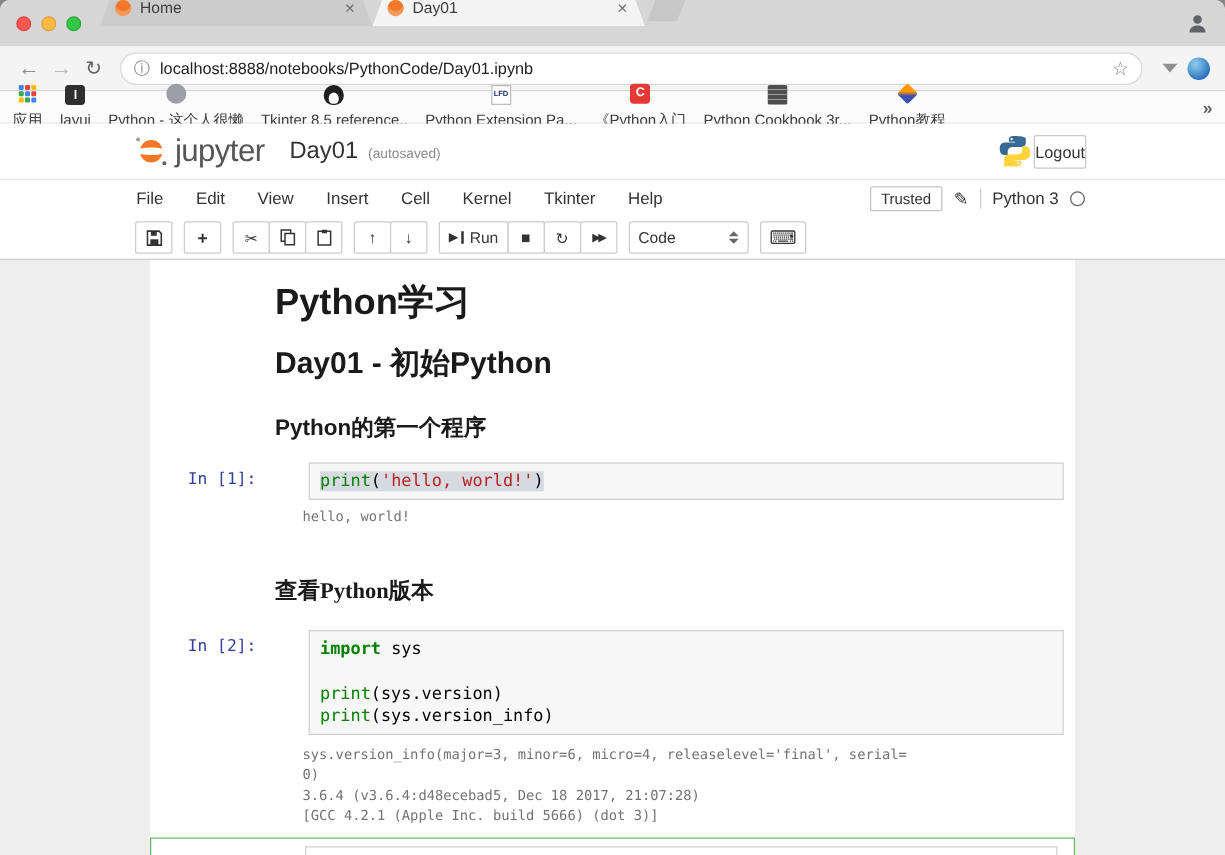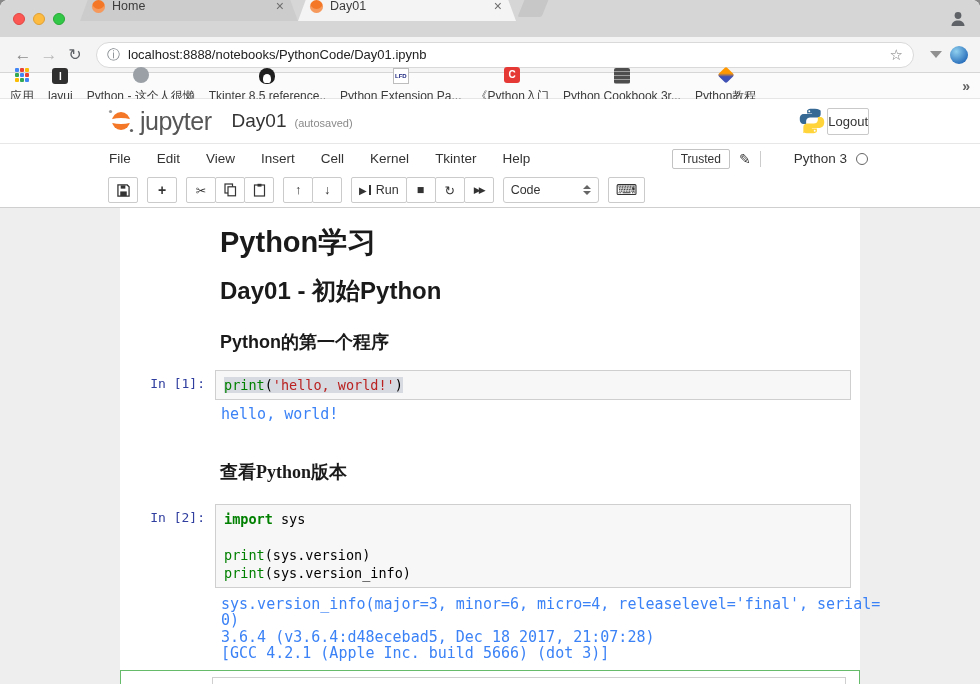--- a/index.html
+++ b/index.html
@@ -72,21 +72,21 @@
             font-size:13px; color:#333; padding:5px 0; }
 
   
   .jmenubar { height:30px; border-top:1px solid #e7e7e7; background:#fff; display:flex; align-items:center;
               padding-left:96px; position:relative; }
   .menu-item { font-size:13.5px; color:#333; padding:0 13px; line-height:30px; }
   .menu-right { position:absolute; right:112px; display:flex; align-items:center; gap:9px; }
   .trusted { border:1px solid #c3c3c3; background:#fff; border-radius:2px; font-size:12px; color:#333; padding:2px 8px; }
   .pencil { font-size:14px; color:#333; }
   .vsep { width:1px; height:16px; background:#ccc; }
-  .kernel-name { font-size:13.5px; color:#333;margin-left:24px; }
+  .kernel-name { font-size:13.5px; color:#333; }
   .kernel-ind { width:12px; height:12px; border:1.5px solid #666; border-radius:50%; }
 
   
   .jtoolbar { height:35px; background:#fff; border-bottom:1px solid #cfcfcf; display:flex; align-items:center;
               padding-left:108px; }
   .tgroup { display:inline-flex; margin-right:9px; }
   .tgroup .tbtn + .tbtn { margin-left:-1px; }
   .tbtn { height:26px; min-width:30px; border:1px solid #cbcbcb; background:#fff; border-radius:2px;
           display:inline-flex; align-items:center; justify-content:center; font-size:12.5px; color:#333; padding:0 7px; }
   .tbtn svg { display:block; }
@@ -103,37 +103,37 @@
   .spin .dn { border-top:4px solid #666; }
   .kbd-glyph { font-size:15px; }
 
   
   .nbarea { height:476px; background:#eeeeee; overflow:hidden; }
   .nbcontainer { width:740px; margin:0 auto; background:#fff; min-height:476px; padding-top:16px; }
   h1.nb { font-size:29px; font-weight:bold; color:#1a1a1a; margin:0 0 0 100px; line-height:36px; }
   h2.nb { font-size:24px; font-weight:bold; color:#1a1a1a; margin:16px 0 0 100px; line-height:30px; }
   h3.nb { font-size:18px; font-weight:bold; color:#1a1a1a; margin:24px 0 0 100px; line-height:24px; }
   h3.nb.second { margin-top:37px;font-family:Liberation Serif, serif; }
-  .code-cell { display:flex; margin-top:16px; }
+  .code-cell { display:flex; margin-top:16px;gap:32px; }
   .code-cell.c2 { margin-top:20px; }
   .prompt { width:95px; flex:none; text-align:right; padding:6px 10px 0 0;
             font-family:"DejaVu Sans Mono", monospace; font-size:13px; color:#303f9f; white-space:nowrap; }
   .input-box { flex:1; margin-right:9px; border:1px solid #cfcfcf; background:#f7f7f7; padding:5px 8px;
                font-family:"DejaVu Sans Mono", monospace; font-size:13.5px; line-height:18px; }
   .cm-line { white-space:pre; }
   .text-selected .ln-in { background:#d7dae0; }
   .tk-kw { color:#008000; font-weight:bold; }
   .tk-fn { color:#008000; }
   .tk-str { color:#ba2121; }
   .tk-pl { color:#000; }
   .output-row { display:flex; margin-top:6px; }
   .output-row.o2 { margin-top:8px; }
   .prompt-spacer { width:95px; flex:none; }
-  .output-text { flex:1; padding-left:6px; font-family:"DejaVu Sans Mono", monospace; font-size:15px; line-height:16.5px;
-                 color:#3b82f6; }
+  .output-text { flex:1; padding-left:6px; font-family:"DejaVu Sans Mono", monospace; font-size:11px; line-height:16.5px;
+                 color:#737373;margin-left:21px; }
   .out-line { white-space:pre; }
   .code-cell.cell-selected { margin-top:8px; border:1px solid #66bb6a; padding:6px 4px 30px 0; }
   .code-cell.cell-selected .prompt { width:91px; }
   .input-box.editing { background:#fff; }
   .cursor { display:inline-block; width:1px; height:14px; background:#000; vertical-align:middle; }
 </style>
 </head>
 <body>
 
 <div class="window">

